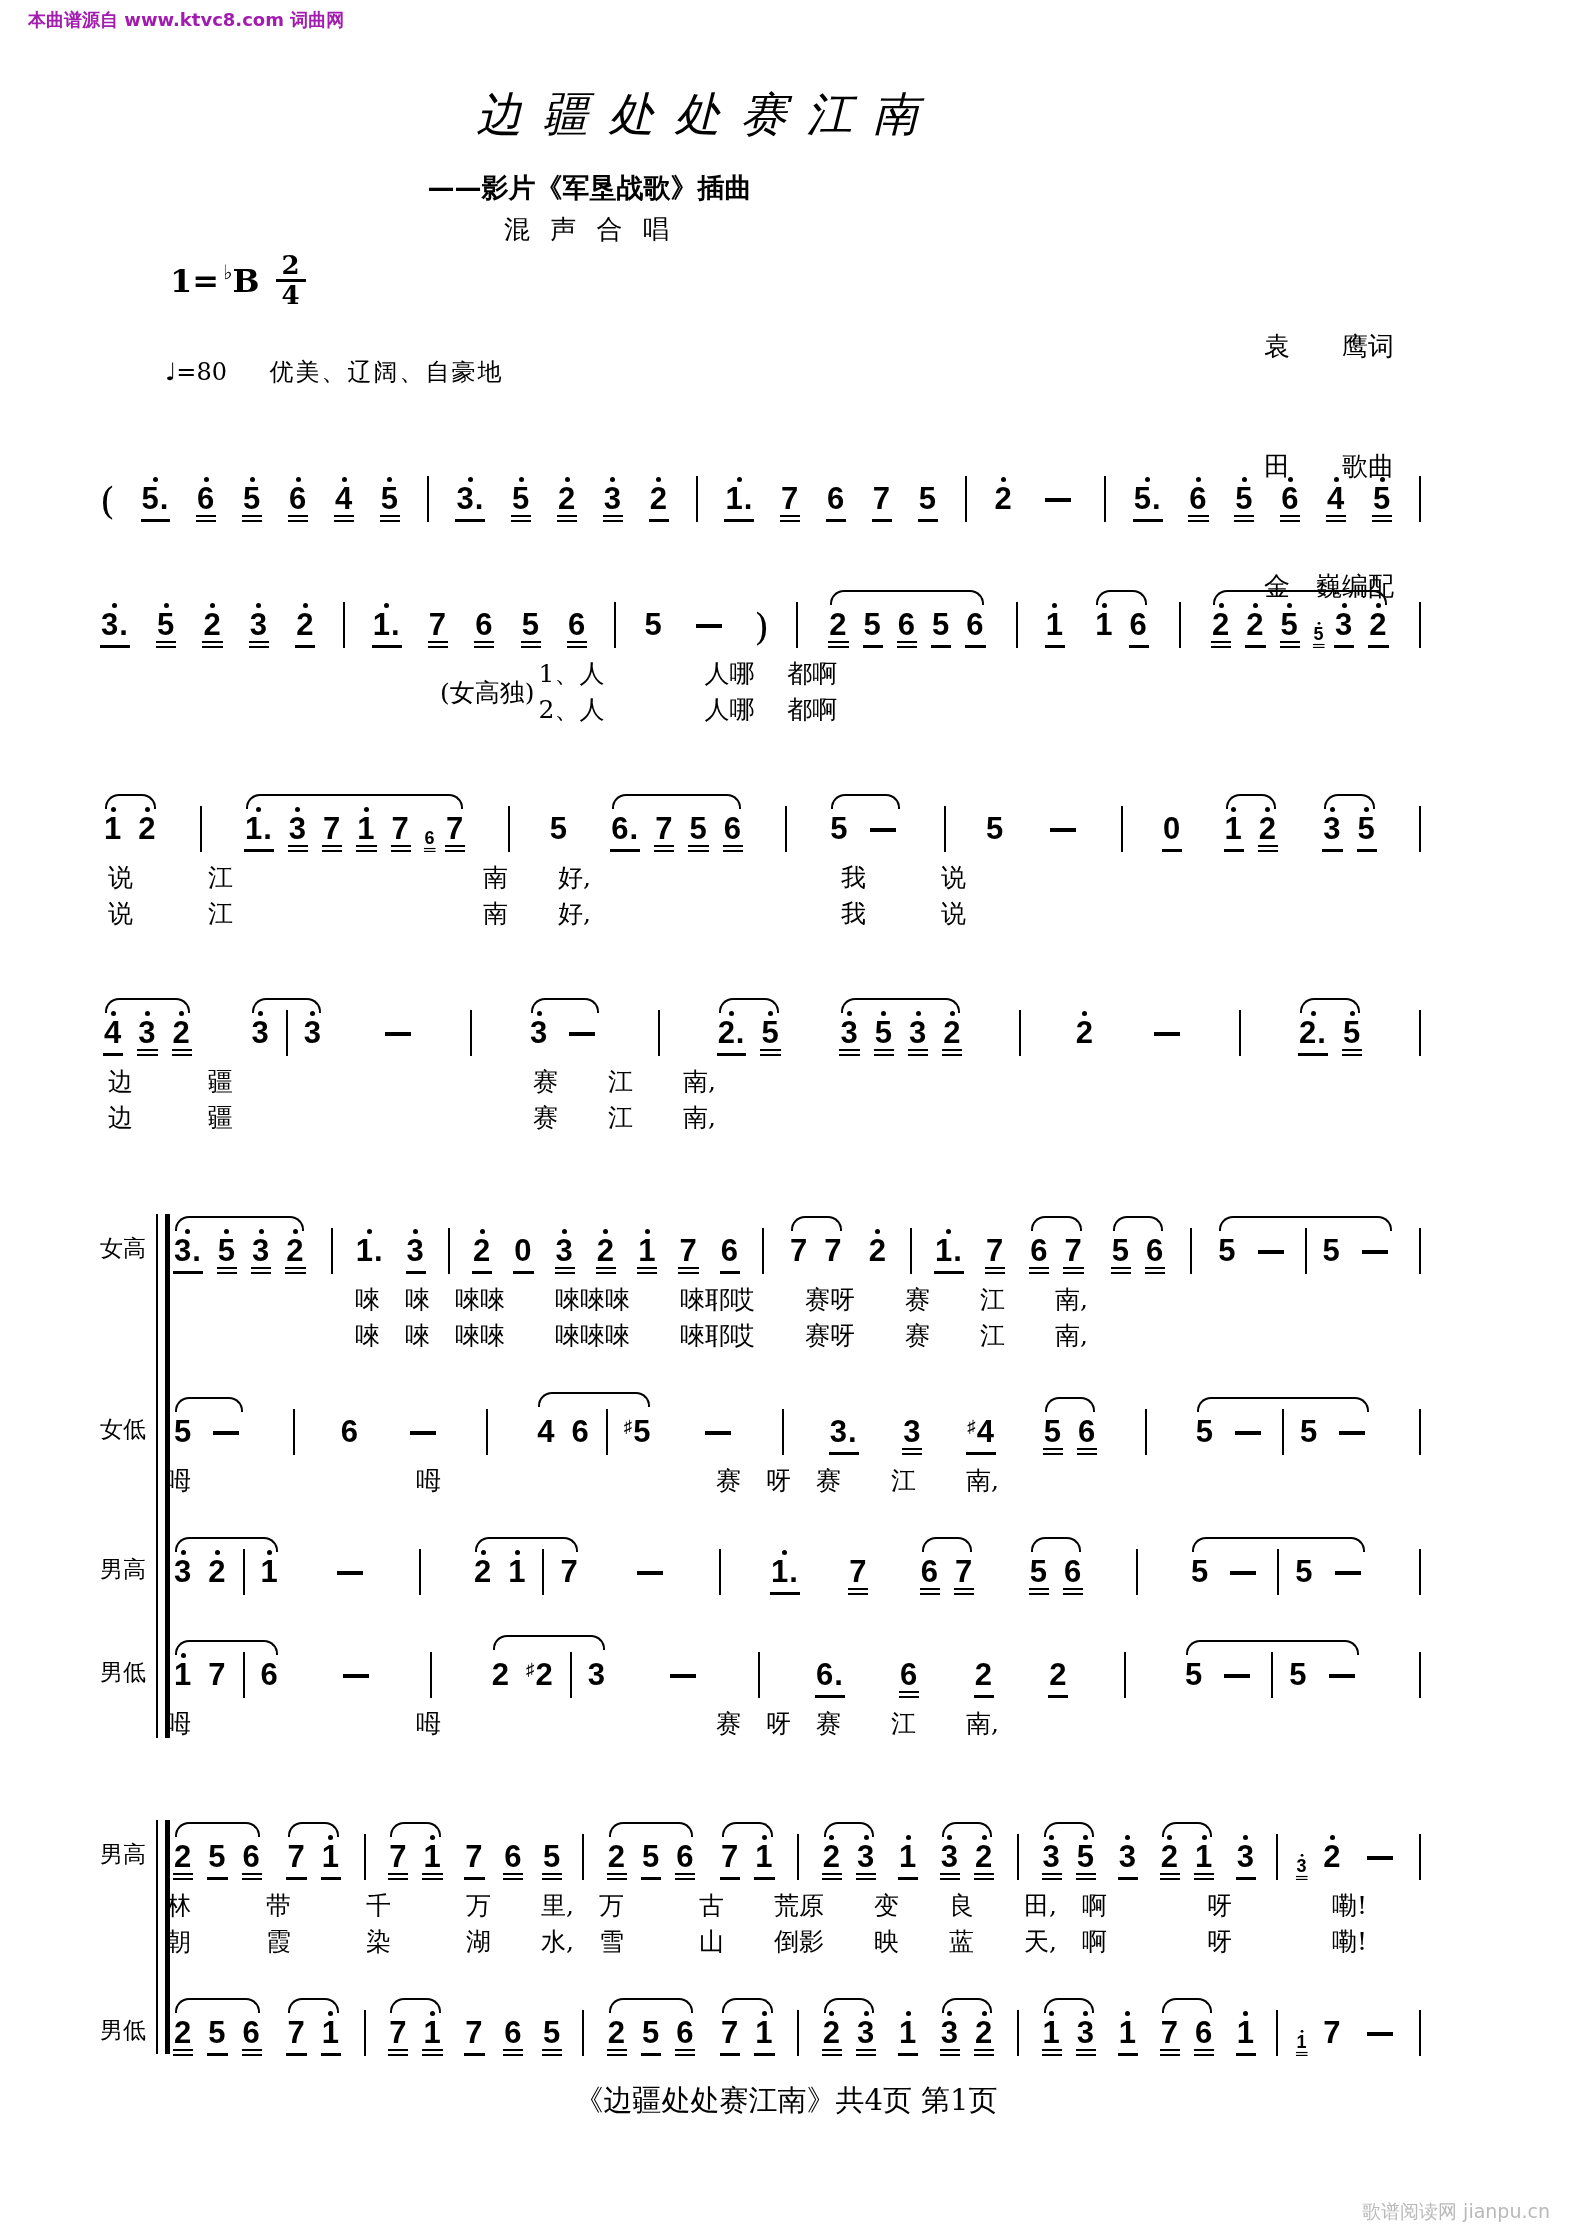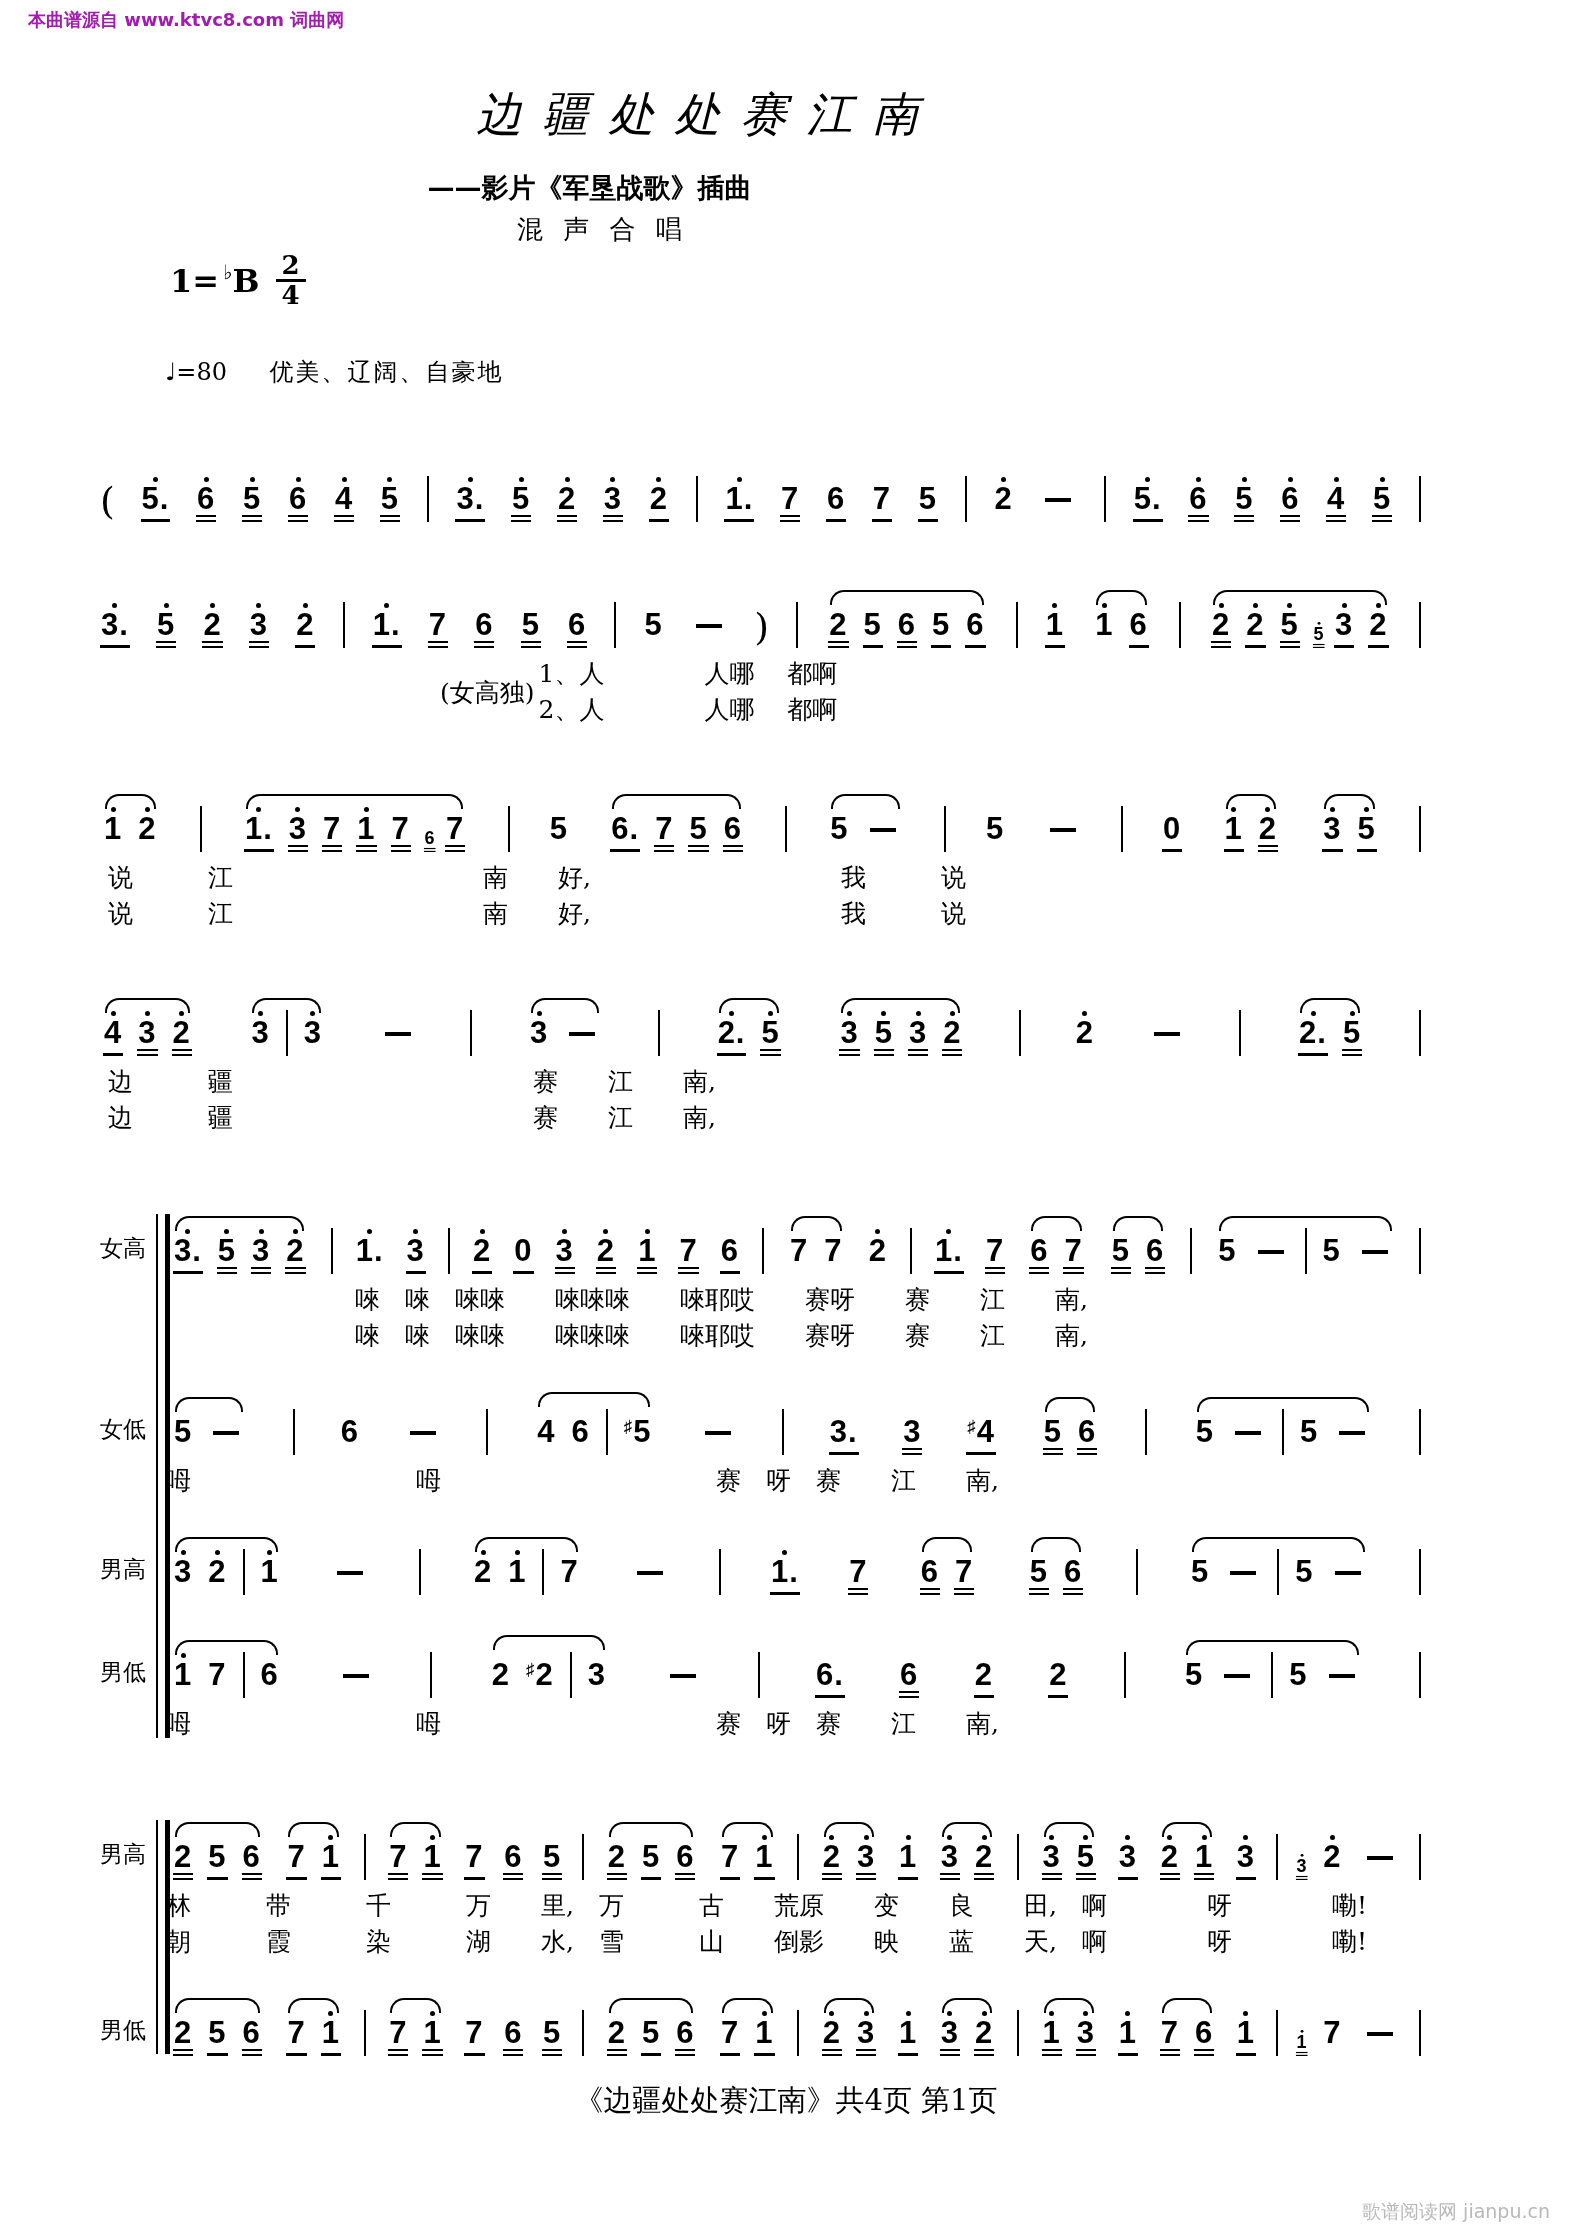--- a/index.html
+++ b/index.html
@@ -5,21 +5,21 @@
   html,body{margin:0;padding:0;background:#ffffff;}
   .page{position:relative;width:1572px;height:2231px;background:#fff;color:#000;
         font-family:"DejaVu Serif",serif;overflow:hidden;}
   
   .header{position:relative;height:430px;}
   .wm-top{position:absolute;left:28px;top:8px;font-size:18px;font-weight:700;
           font-family:"DejaVu Sans",sans-serif;}
   .title-row{position:absolute;top:84px;left:0;width:90%;text-align:center;}
   .title{font-size:46px;letter-spacing:20px;font-weight:400;font-style:italic;}
   .subtitle-row{position:absolute;top:170px;left:0;width:75%;text-align:center;font-size:27px;font-weight:700;}
-  .ensemble-row{position:absolute;top:212px;left:0;width:75%;text-align:center;font-size:26px;letter-spacing:6px;margin-left:13px;}
+  .ensemble-row{position:absolute;top:212px;left:0;width:75%;text-align:center;font-size:26px;letter-spacing:6px;}
   .keysig{position:absolute;left:170px;top:252px;font-size:32px;font-weight:700;display:flex;align-items:center;}
   .keysig .flat{font-size:20px;position:relative;top:-9px;margin-left:4px;}
   .ts{display:inline-flex;flex-direction:column;align-items:center;font-size:26px;font-weight:700;margin-left:16px;}
   .ts .tnum{border-bottom:3px solid #000;padding:0 6px;line-height:27px;}
   .ts .tden{line-height:27px;}
   .tempo-row{position:absolute;left:165px;top:356px;font-size:24px;}
   .tempo-row .expr{margin-left:35px;letter-spacing:2px;}
   .credits{position:absolute;right:178px;top:246px;text-align:left;font-size:26px;line-height:40px;white-space:pre;}
   
   .score{padding:0 150px 0 100px;}
@@ -79,20 +79,25 @@
         <span>B</span>
       <span class="ts">
         <span class="tnum">2</span>
         <span class="tden">4</span>
       </span>
     </div>
     <div class="tempo-row">
       <span>♩=80</span>
       <span class="expr">优美、辽阔、自豪地</span>
     </div>
+    <div class="credits">
+      <div>袁　　鹰词</div>
+      <div>田　　歌曲</div>
+      <div>金　巍编配</div>
+    </div>
   </div>
 
   <div class="score">
       <div class="system first">
         <div class="part-row">
           <div class="music-line">
             <span class="paren">(</span>
             <span class="note">
               <span class="ab">
                 <i class="odot"></i>

